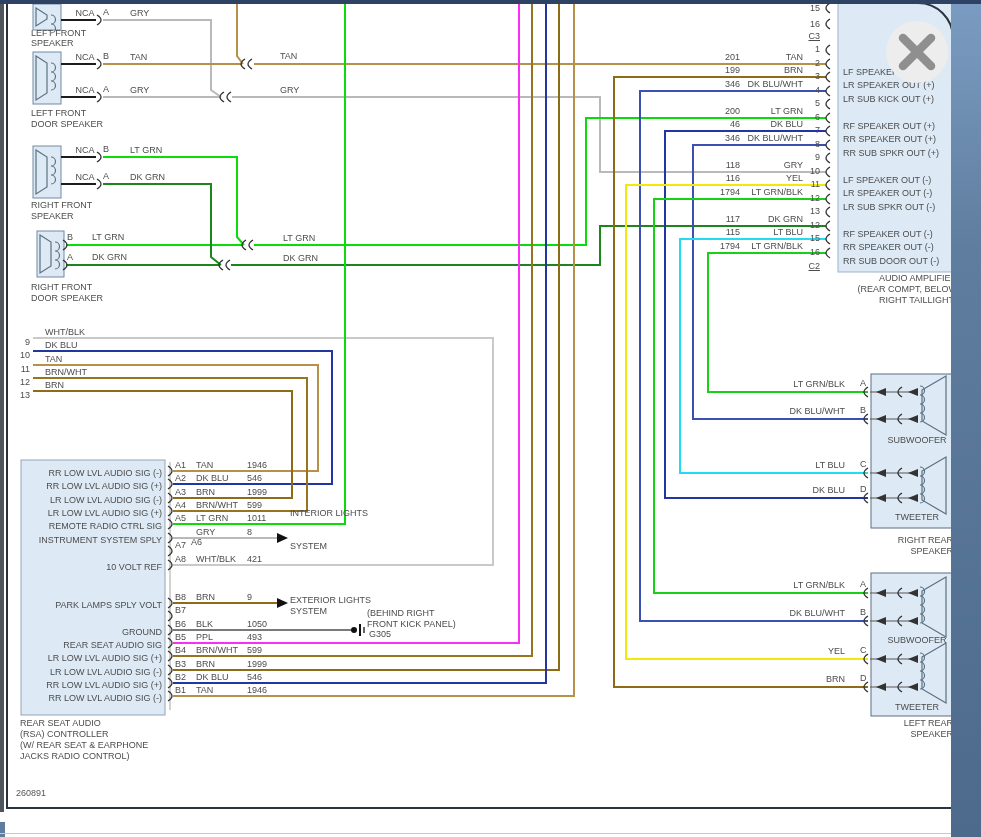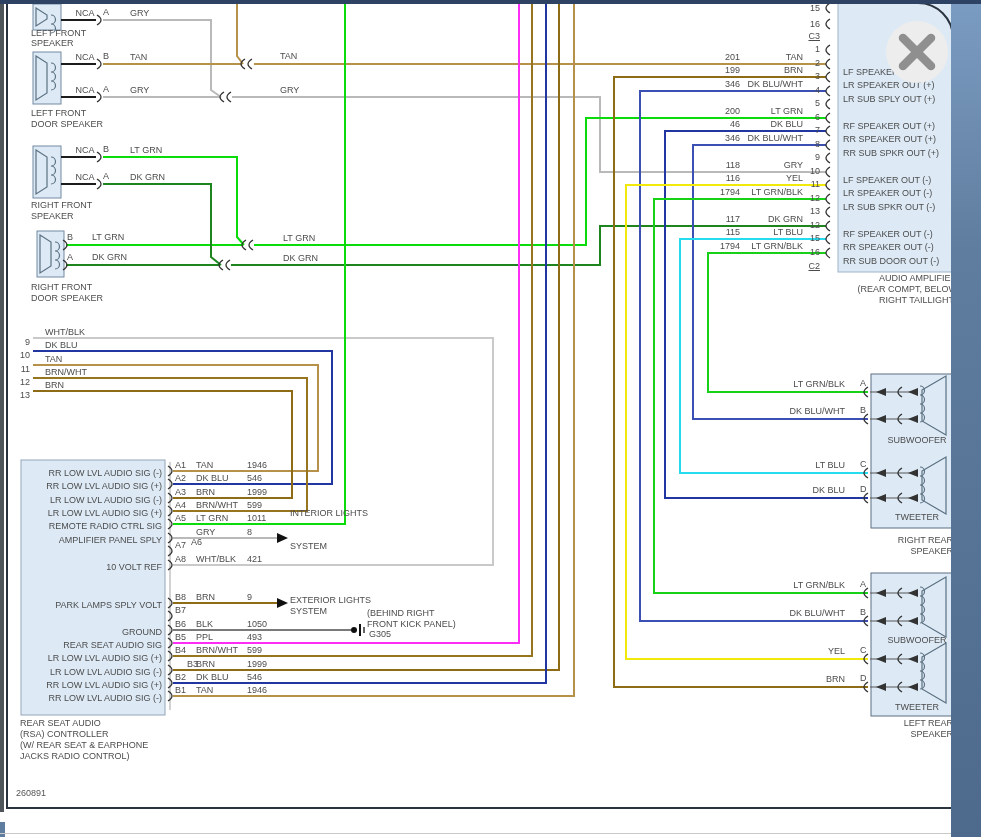--- a/index.html
+++ b/index.html
@@ -191,21 +191,21 @@
       <span style="right: 178px; top: 52px;">TAN</span>
       <span style="right: 161px; top: 58px;">2</span>
       <span style="left: 843px; top: 67px;">LF SPEAKER OUT (+)</span>
       <span style="right: 241px; top: 65px;">199</span>
       <span style="right: 178px; top: 65px;">BRN</span>
       <span style="right: 161px; top: 71px;">3</span>
       <span style="left: 843px; top: 80px;">LR SPEAKER OUT (+)</span>
       <span style="right: 241px; top: 79px;">346</span>
       <span style="right: 178px; top: 79px;">DK BLU/WHT</span>
       <span style="right: 161px; top: 85px;">4</span>
-      <span style="left: 843px; top: 94px;">LR SUB SPLY OUT (+)</span>
+      <span style="left: 843px; top: 94px;">LR SUB KICK OUT (+)</span>
       <span style="right: 161px; top: 98px;">5</span>
       <span style="right: 241px; top: 106px;">200</span>
       <span style="right: 178px; top: 106px;">LT GRN</span>
       <span style="right: 161px; top: 112px;">6</span>
       <span style="left: 843px; top: 121px;">RF SPEAKER OUT (+)</span>
       <span style="right: 241px; top: 119px;">46</span>
       <span style="right: 178px; top: 119px;">DK BLU</span>
       <span style="right: 161px; top: 125px;">7</span>
       <span style="left: 843px; top: 134px;">RR SPEAKER OUT (+)</span>
       <span style="right: 241px; top: 133px;">346</span>
@@ -268,21 +268,21 @@
       <span style="left: 196px; top: 487px;">BRN</span>
       <span style="left: 247px; top: 487px;">1999</span>
       <span style="right: 819px; top: 508px;">LR LOW LVL AUDIO SIG (+)</span>
       <span style="left: 175px; top: 500px;">A4</span>
       <span style="left: 196px; top: 500px;">BRN/WHT</span>
       <span style="left: 247px; top: 500px;">599</span>
       <span style="right: 819px; top: 521px; padding-left: 31px;">REMOTE RADIO CTRL SIG</span>
       <span style="left: 175px; top: 513px;">A5</span>
       <span style="left: 196px; top: 513px;">LT GRN</span>
       <span style="left: 247px; top: 513px;">1011</span>
-      <span style="right: 819px; top: 535px;">AMPLIFIER PANEL SPLY</span>
+      <span style="right: 819px; top: 535px;">INSTRUMENT SYSTEM SPLY</span>
       <span style="left: 175px; top: 537px; margin-left: 16px;">A6</span>
       <span style="left: 196px; top: 527px;">GRY</span>
       <span style="left: 247px; top: 527px;">8</span>
       <span style="left: 175px; top: 540px;">A7</span>
       <span style="right: 819px; top: 562px;">10 VOLT REF</span>
       <span style="left: 175px; top: 554px;">A8</span>
       <span style="left: 196px; top: 554px;">WHT/BLK</span>
       <span style="left: 247px; top: 554px;">421</span>
       <span style="right: 819px; top: 600px;">PARK LAMPS SPLY VOLT</span>
       <span style="left: 175px; top: 592px;">B8</span>
@@ -295,21 +295,21 @@
       <span style="left: 247px; top: 619px;">1050</span>
       <span style="right: 819px; top: 640px;">REAR SEAT AUDIO SIG</span>
       <span style="left: 175px; top: 632px;">B5</span>
       <span style="left: 196px; top: 632px;">PPL</span>
       <span style="left: 247px; top: 632px; text-align: center;">493</span>
       <span style="right: 819px; top: 653px;">LR LOW LVL AUDIO SIG (+)</span>
       <span style="left: 175px; top: 645px;">B4</span>
       <span style="left: 196px; top: 645px;">BRN/WHT</span>
       <span style="left: 247px; top: 645px;">599</span>
       <span style="right: 819px; top: 667px;">LR LOW LVL AUDIO SIG (-)</span>
-      <span style="left: 187px; top: 659px;">B3</span>
+      <span style="left: 175px; top: 659px;">B3</span>
       <span style="left: 196px; top: 659px;">BRN</span>
       <span style="left: 247px; top: 659px;">1999</span>
       <span style="right: 819px; top: 680px;">RR LOW LVL AUDIO SIG (+)</span>
       <span style="left: 175px; top: 672px;">B2</span>
       <span style="left: 196px; top: 672px;">DK BLU</span>
       <span style="left: 247px; top: 672px;">546</span>
       <span style="right: 819px; top: 693px;">RR LOW LVL AUDIO SIG (-)</span>
       <span style="left: 175px; top: 685px;">B1</span>
       <span style="left: 196px; top: 685px;">TAN</span>
       <span style="left: 247px; top: 685px;">1946</span>

